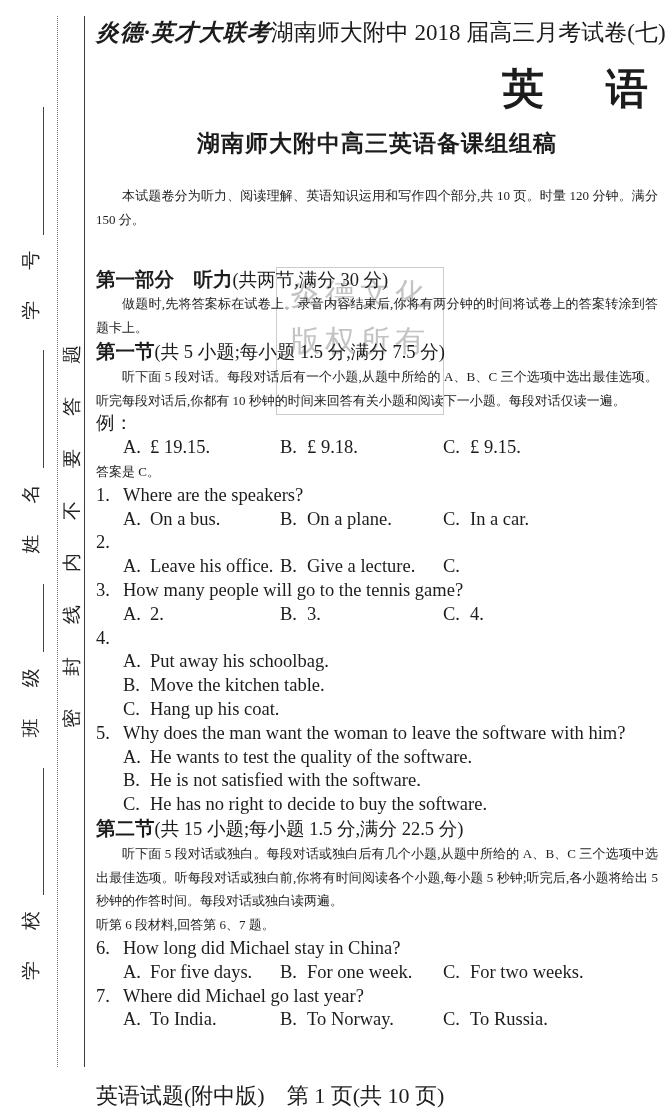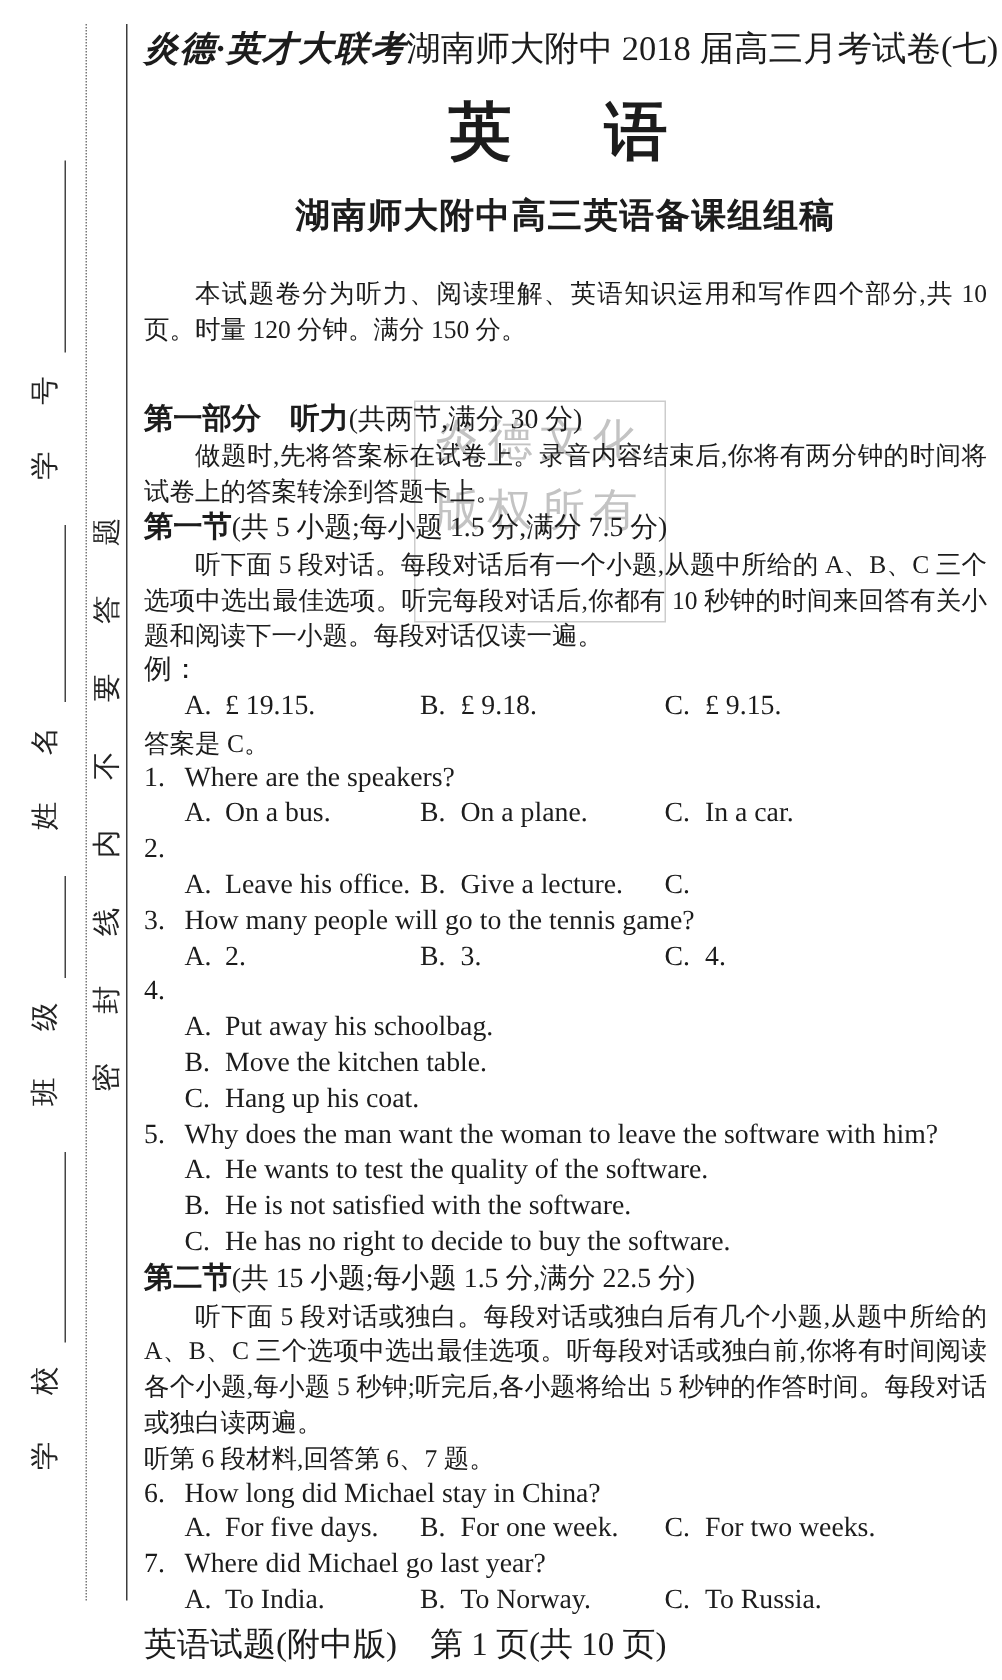--- a/index.html
+++ b/index.html
@@ -32,25 +32,25 @@
   .watermark{
     position:absolute;left:276px;top:267px;width:168px;height:148px;
     border:1px solid #cccccc;z-index:0;text-align:center;
     color:#c3c3c3;font-size:30px;line-height:47px;letter-spacing:5px;
     padding-top:2px;box-sizing:border-box;
   }
   
   .content{position:absolute;left:96px;top:0;width:562px;z-index:1;}
   .hdr1{margin-top:16px;font-size:23px;line-height:34px;white-space:nowrap;}
   .hdr1 .brand{font-weight:bold;font-style:italic;letter-spacing:1px;}
-  .exam-title{margin-top:13px;text-align:center;font-weight:bold;
+  .exam-title{margin-top:13px;text-align:right;font-weight:bold;
     font-size:42px;line-height:53px;letter-spacing:10px;}
   .subtitle{margin-top:12px;text-align:center;font-weight:bold;font-size:23px;
     line-height:30px;font-family:"Liberation Sans","DejaVu Sans",sans-serif;letter-spacing:1px;}
-  .cn{font-size:17px;line-height:23.8px;text-align:justify;text-justify:inter-character;}
+  .cn{font-size:13px;line-height:23.8px;text-align:justify;text-justify:inter-character;}
   .en{font-size:18.5px;line-height:23.8px;}
   .para{text-indent:2em;}
   .intro{margin-top:26px;}
   .h-sec{font-size:18.5px;line-height:23.8px;}
   .h-sec .hb{font-weight:bold;font-family:"Liberation Sans","DejaVu Sans",sans-serif;font-size:19.5px;}
   .mt-gap{margin-top:36px;}
   .q-line{display:flex;}
   .q-num{flex:none;width:27px;}
   .ex-label{flex:none;width:35px;}
   .opts-row{display:flex;padding-left:27px;}

